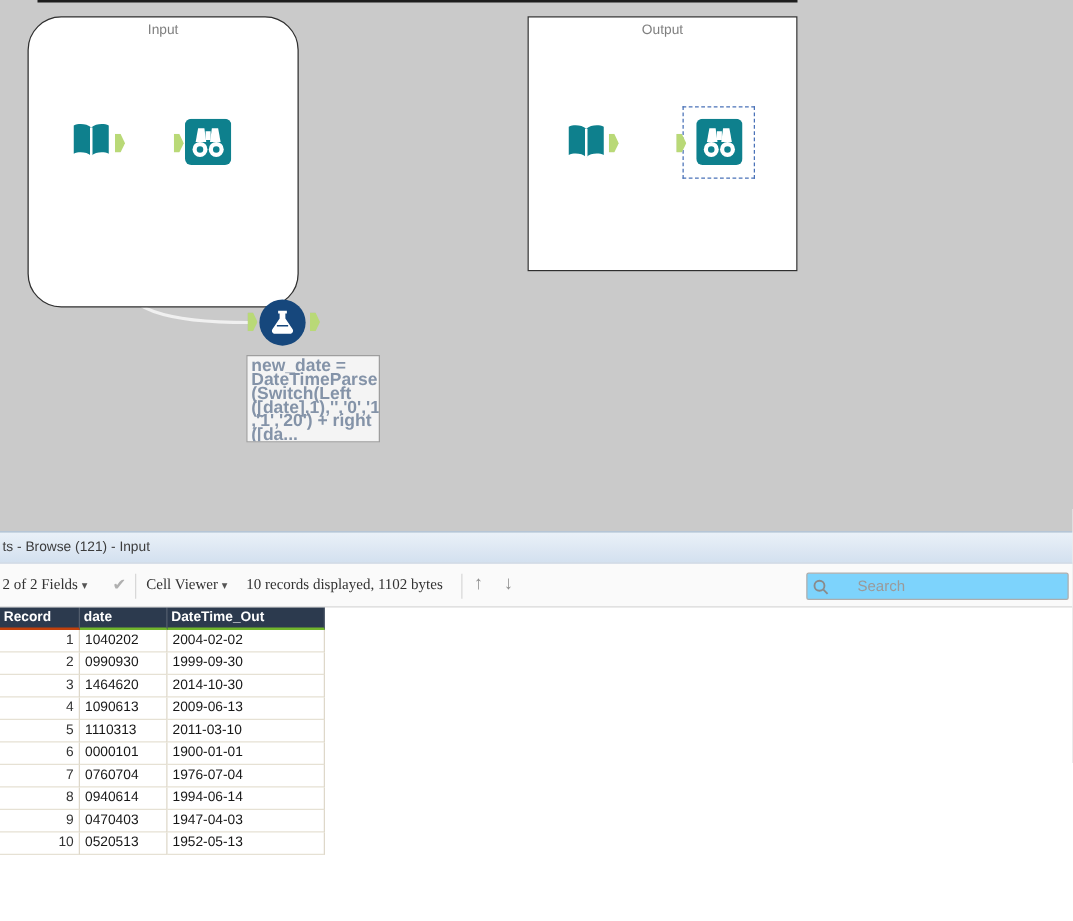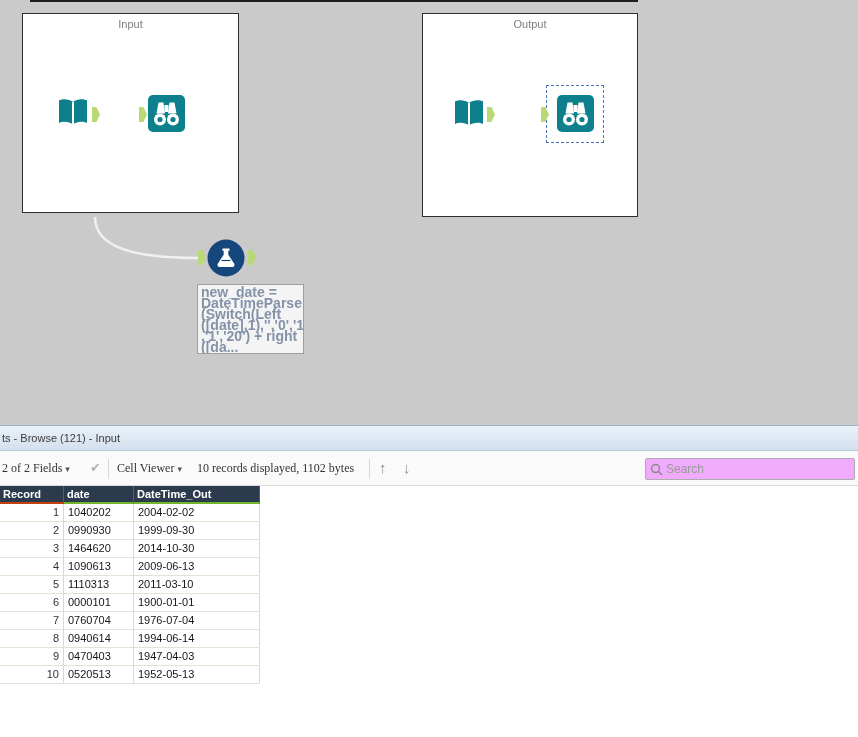--- a/index.html
+++ b/index.html
@@ -16,21 +16,21 @@
     position: absolute; left: 0; top: 0; width: 858px; height: 425px;
     background: #cacaca;
   }
   .top-edge {
     position: absolute; left: 30px; top: 0; width: 608px; height: 2px;
     background: #1d1d1d;
   }
   .tool-container {
     position: absolute; background: #ffffff; border: 1px solid #2f2f2f;
   }
-  .tool-container.input  { left: 22px;  top: 13px; width: 217px; height: 200px; }
+  .tool-container.input  { left: 22px;  top: 13px; width: 217px; height: 233px; border-radius: 27px; }
   .tool-container.output { left: 422px; top: 13px; width: 216px; height: 204px; }
   .container-label {
     position: absolute; top: 4px; left: 0; width: 100%;
     text-align: center; font-size: 11px; color: #7f7f7f;
   }
   .wire-layer { position: absolute; left: 0; top: 0; width: 858px; height: 425px; pointer-events: none; }
   .tool { position: absolute; }
   .anchor {
     position: absolute; width: 8px; height: 15px;
     background: #b9d977;
@@ -66,22 +66,22 @@
     position: absolute; left: 0; top: 26px; width: 858px; height: 35px;
     background: #fafafa; border-bottom: 1px solid #d9d9d9;
   }
   .tb-item { position: absolute; top: 50%; transform: translateY(-50%); font-size: 12px; color: #333; white-space: nowrap; font-family: Liberation Serif, serif; }
   .caret { font-size: 9px; color: #555; }
   .check-icon { font-size: 13px; color: #b0b0b0; }
   .v-sep { position: absolute; top: 8px; width: 1px; height: 20px; background: #d8d8d8; }
   .nav-arrow { font-size: 15px; color: #8f8f8f; cursor: pointer; }
   .search-box {
     position: absolute; right: 3px; top: 7px; width: 210px; height: 22px;
-    background: #f0abfc; border: 1px solid #adadad; border-radius: 2px;
-    display: flex; align-items: center; padding: 0 4px;
+    background: #7dd3fc; border: 1px solid #adadad; border-radius: 2px;
+    display: flex; align-items: center; padding: 0 4px; gap: 20px;
   }
   .search-box input {
     border: none; outline: none; flex: 1; font-size: 12px;
     font-family: "Liberation Sans", sans-serif; color: #333; background: transparent;
     margin-left: 3px;
   }
   .search-box input::placeholder { color: #9a9a9a; }
 
   
   .grid { position: absolute; left: 0; top: 61px; width: 260px; }

